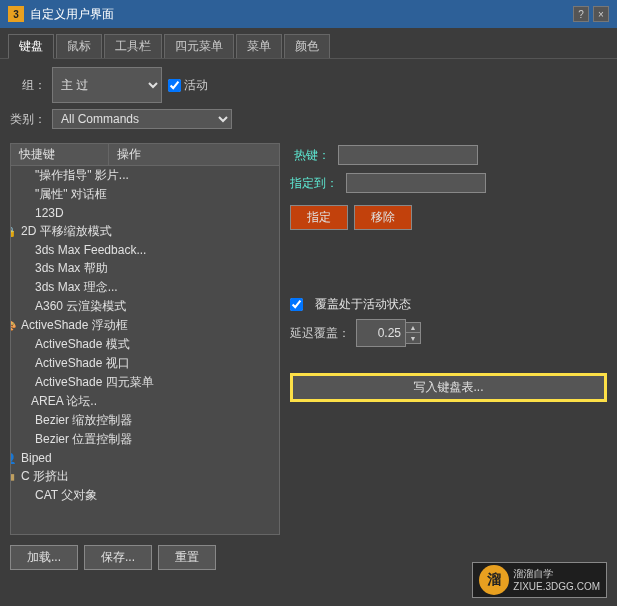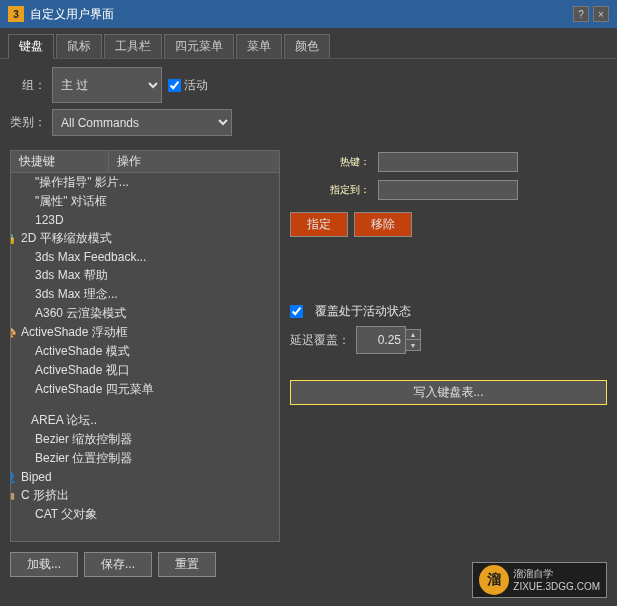--- a/index.html
+++ b/index.html
@@ -92,21 +92,21 @@
       color: #ccc;
       min-width: 36px;
       text-align: right;
     }
     .form-select {
       background: #555;
       border: 1px solid #777;
       color: #e0e0e0;
       padding: 1px 4px;
       font-size: 12px;
-      height: 27px;
+      height: 20px;
       font-family: inherit;
     }
     .form-select-group {
       background: #555;
       border: 1px solid #777;
       color: #e0e0e0;
       padding: 1px 4px;
       font-size: 12px;
       height: 36px;
       width: 110px;
@@ -200,25 +200,24 @@
       padding-top: 2px;
     }
 
     .hotkey-row {
       display: flex;
       align-items: center;
       gap: 8px;
       margin-bottom: 2px;
     }
     .hotkey-label {
-      color: #fef9c3;
-      font-size: 10px;
+      color: #5eead4;
+      font-size: 12px;
       min-width: 40px;
       text-align: right;
-      margin-left: 40px;
     }
     .hotkey-input {
       background: #555;
       border: 1px solid #888;
       color: #e0e0e0;
       height: 20px;
       width: 140px;
       padding: 0 4px;
       font-size: 12px;
       font-family: inherit;
@@ -281,21 +280,21 @@
       border-bottom: 1px solid #888;
       cursor: pointer;
       display: flex; align-items: center; justify-content: center;
       font-size: 7px; color: #ccc;
       line-height: 1;
     }
     .spinner-btn:last-child { border-bottom: none; }
 
     .write-btn {
       background: #555;
-      border: 1px solid #fde047;
+      border: 3px solid #fde047;
       color: #e0e0e0;
       padding: 3px 12px;
       cursor: pointer;
       font-size: 12px;
       font-family: inherit;
       margin-top: 20px;
       width: 100%;
     }
 
     .bottom-bar {
@@ -431,21 +430,21 @@
           </div>
           <div class="list-item" style="padding-left: 24px;">
             <span>ActiveShade 模式</span>
           </div>
           <div class="list-item" style="padding-left: 24px;">
             <span>ActiveShade 视口</span>
           </div>
           <div class="list-item" style="padding-left: 24px;">
             <span>ActiveShade 四元菜单</span>
           </div>
-          <div class="list-item" style=" margin-top: 12px;">
+          <div class="list-item" style="">
             <span>AREA 论坛..</span>
           </div>
           <div class="list-item" style="padding-left: 24px;">
             <span>Bezier 缩放控制器</span>
           </div>
           <div class="list-item" style="padding-left: 24px;">
             <span>Bezier 位置控制器</span>
           </div>
           <div class="list-item" style="padding-left: 8px;">
             <span class="list-item-icon">

